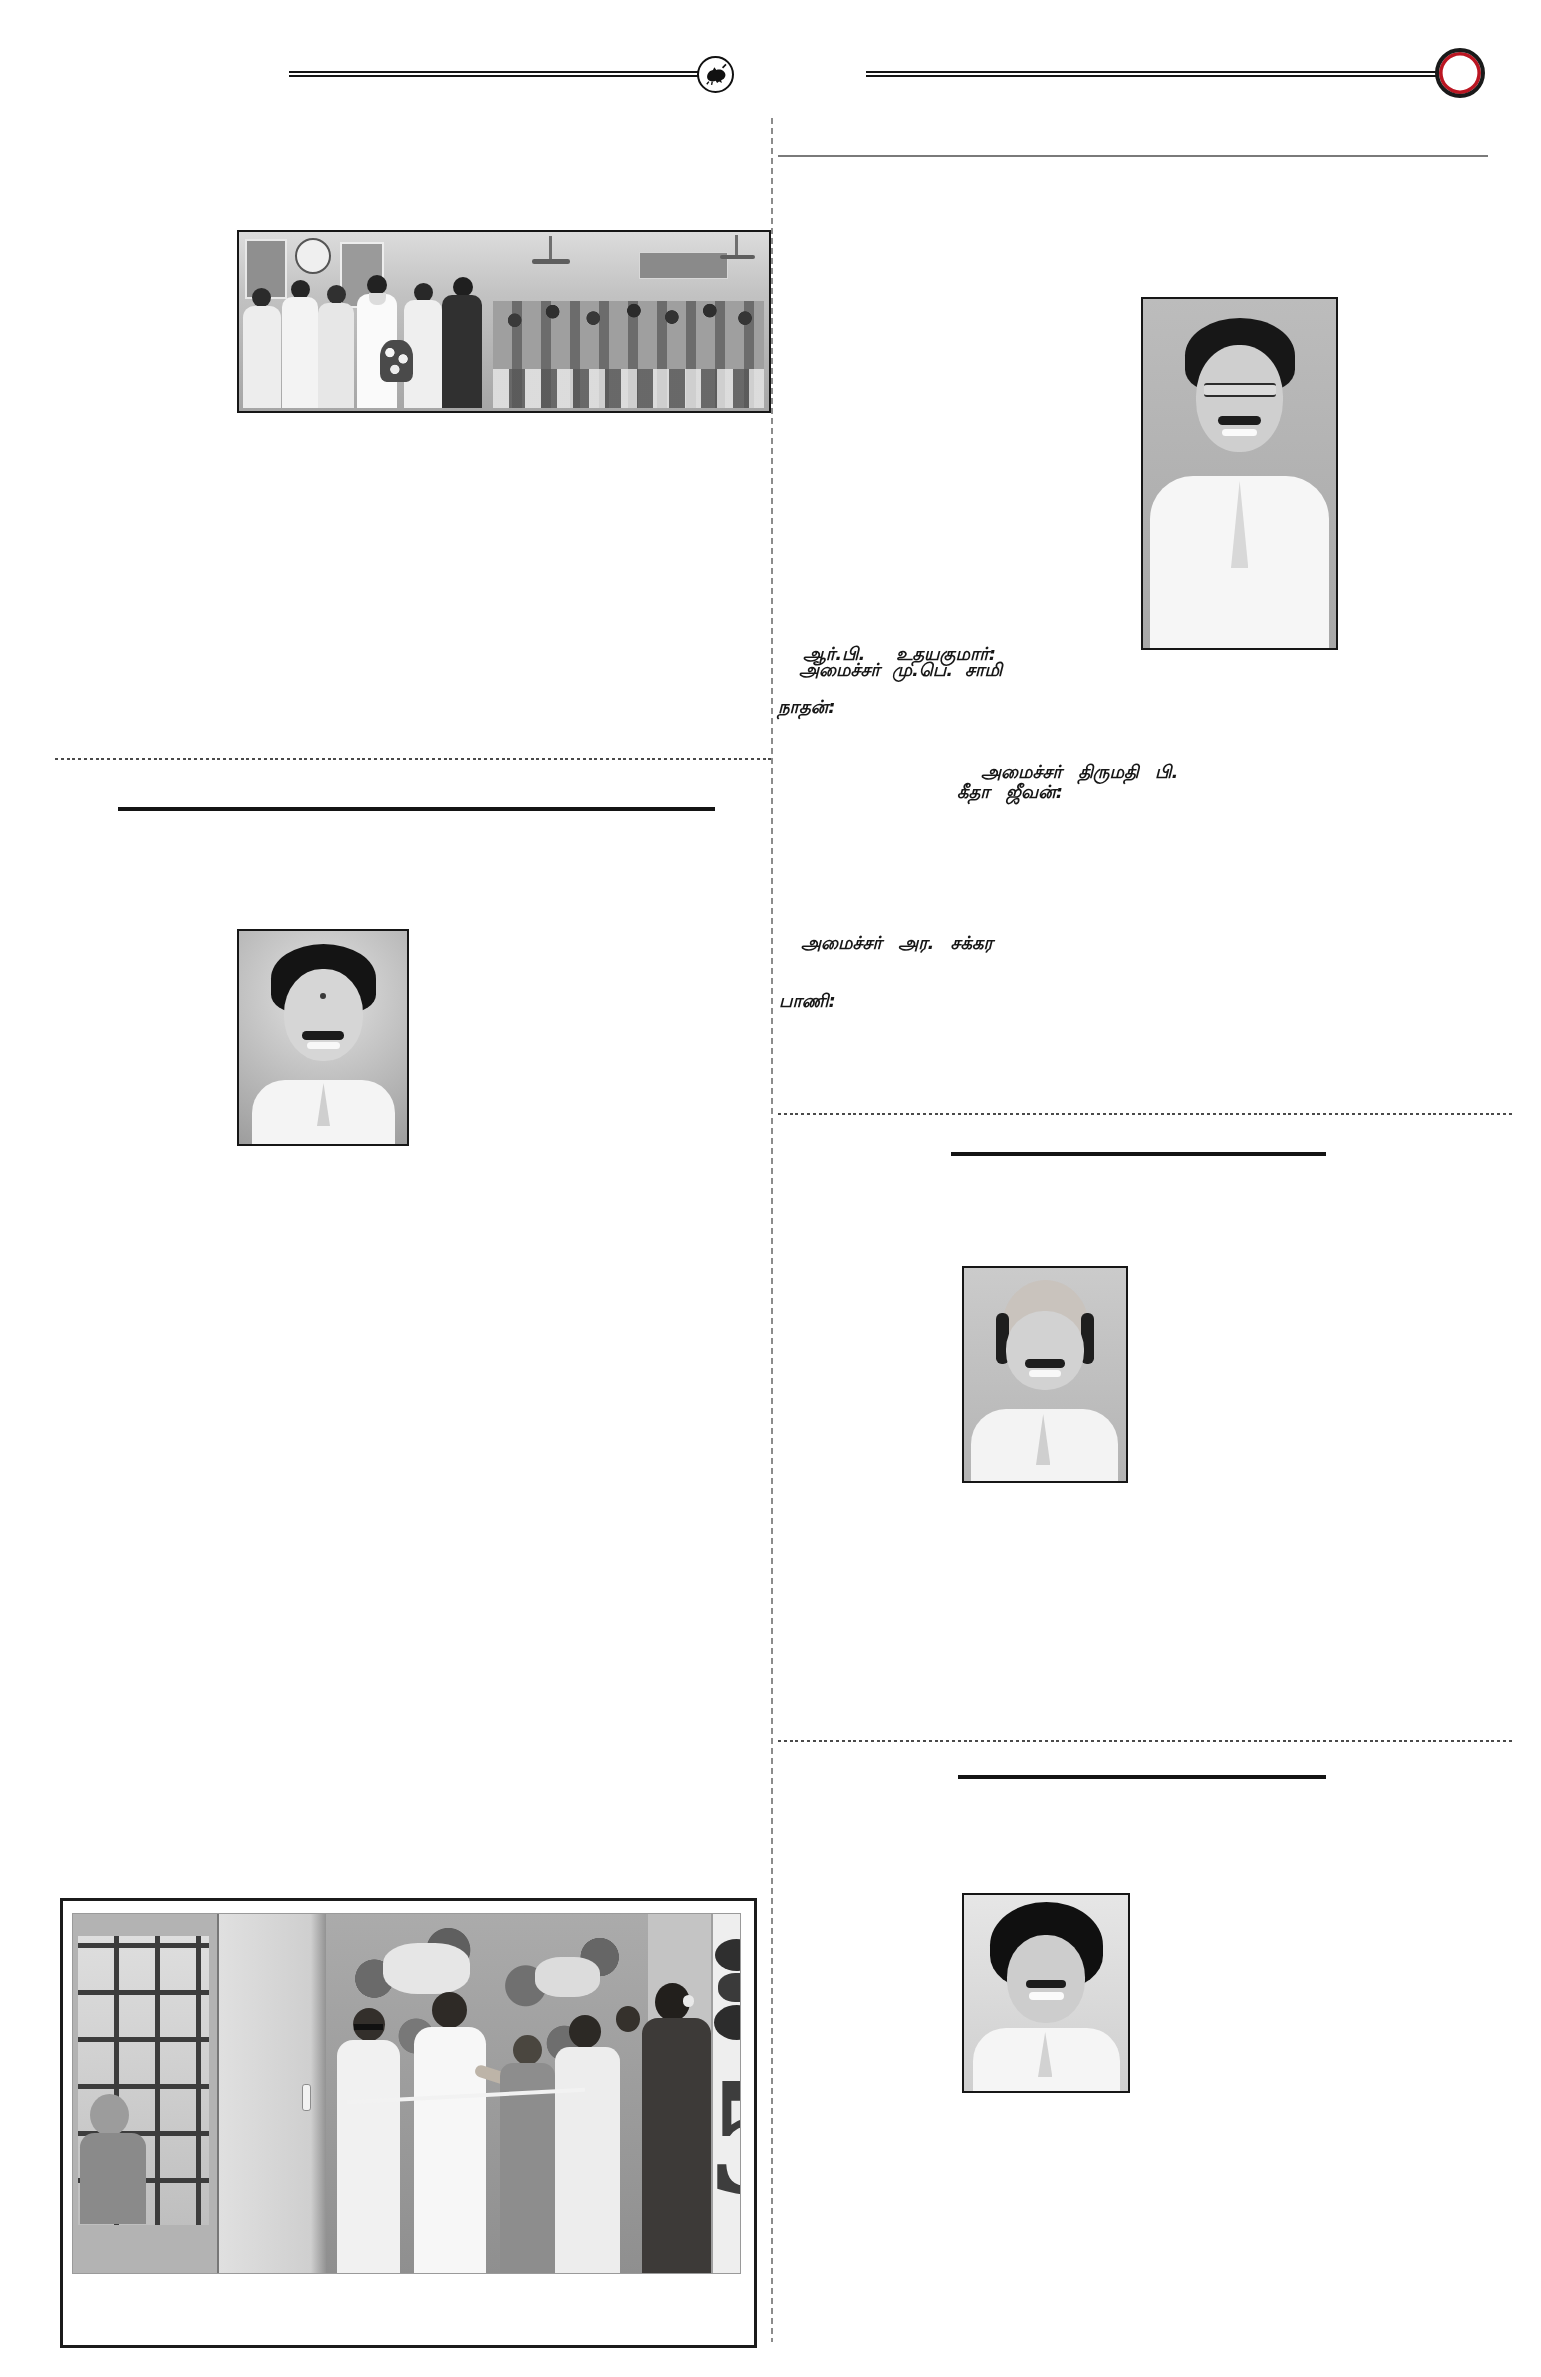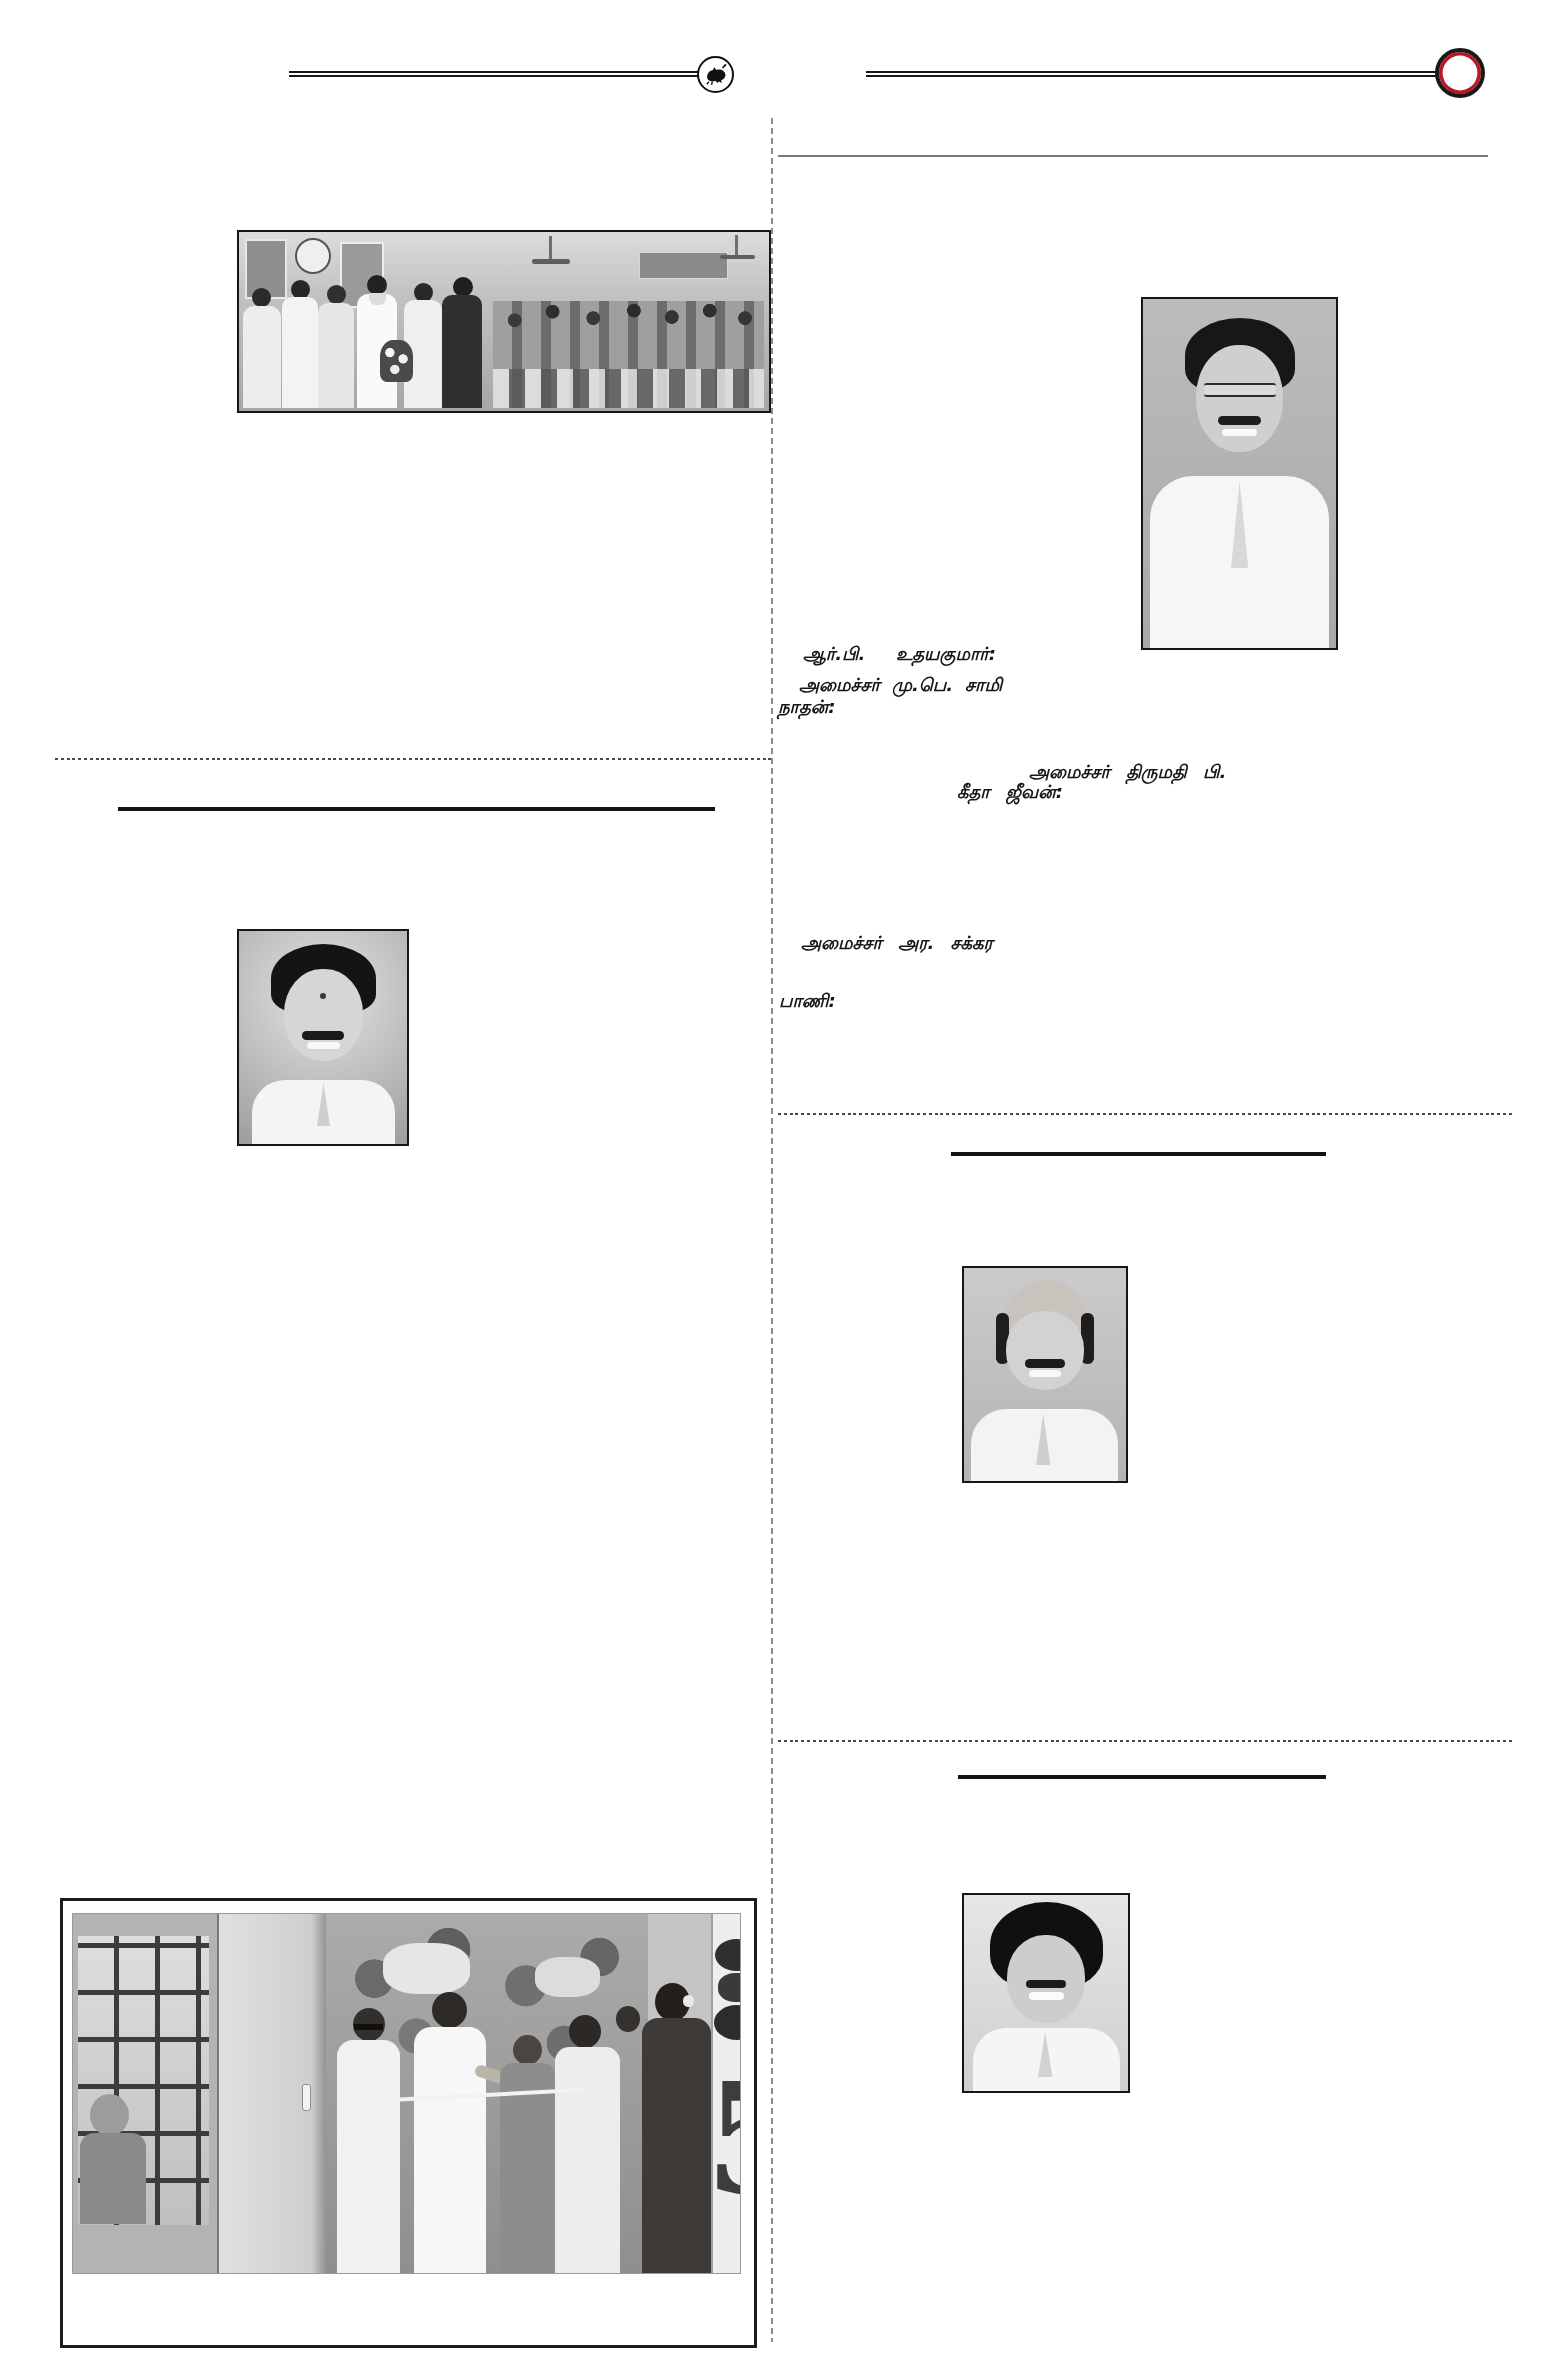--- a/index.html
+++ b/index.html
@@ -159,24 +159,24 @@
     <div class="abs" style="left:53px;top:46px;width:87px;height:107px;background:#cfcfcf;border-radius:48%;"></div>
     <div class="abs" style="left:61px;top:84px;width:72px;height:10px;border-top:2.9px solid #2c2c2c;border-bottom:2.9px solid #2c2c2c;background:rgba(255,255,255,.25);border-radius:2.9px;"></div>
     <div class="abs" style="left:75px;top:117px;width:43px;height:9.4px;background:#1d1d1d;border-radius:5px;"></div>
     <div class="abs" style="left:79px;top:130px;width:35px;height:7.2px;background:#fafafa;border-radius:3.6px;"></div>
     <div class="abs" style="left:7.2px;top:177px;width:179px;height:173px;background:#f6f6f6;border-radius:43px 43px 0 0;"></div>
     <div class="abs" style="left:88px;top:182px;width:17.3px;height:87px;background:#d8d8d8;clip-path:polygon(50% 0,0 100%,100% 100%);"></div>
   </div>
 
   <div class="abs tamil" style="left:803px;top:629px;word-spacing:24.5px;margin-top:15px;">ஆர்.பி. உதயகுமார்:</div>
 
-  <div class="abs tamil" style="left:799px;top:675px;word-spacing:5.8px;">அமைச்சர் மு.பெ. சாமி</div>
+  <div class="abs tamil" style="left:799px;top:660px;word-spacing:5.8px;">அமைச்சர் மு.பெ. சாமி</div>
   <div class="abs tamil" style="left:778px;top:697px;">நாதன்:</div>
 
-  <div class="abs tamil" style="left:981px;top:762px;word-spacing:10px;margin-left:48px;">அமைச்சர் திருமதி பி.</div>
+  <div class="abs tamil" style="left:981px;top:762px;word-spacing:10px;">அமைச்சர் திருமதி பி.</div>
   <div class="abs tamil" style="left:957px;top:782px;word-spacing:10px;">கீதா ஜீவன்:</div>
 
   <div class="abs tamil" style="left:801px;top:933px;word-spacing:10px;">அமைச்சர் அர. சக்கர</div>
   <div class="abs tamil" style="left:779px;top:955px;margin-top:36px;">பாணி:</div>
 
   <div class="abs dotline" style="left:778px;top:1113px;width:736px;"></div>
   <div class="abs headline-rule" style="left:951px;top:1152px;width:375px;height:4.3px;"></div>
 
   <div class="abs photo" style="left:962px;top:1266px;width:162px;height:213px;">
     <div class="photo-inner" style="background:linear-gradient(180deg,#cbcbcb 0%,#b4b4b4 100%);"></div>

